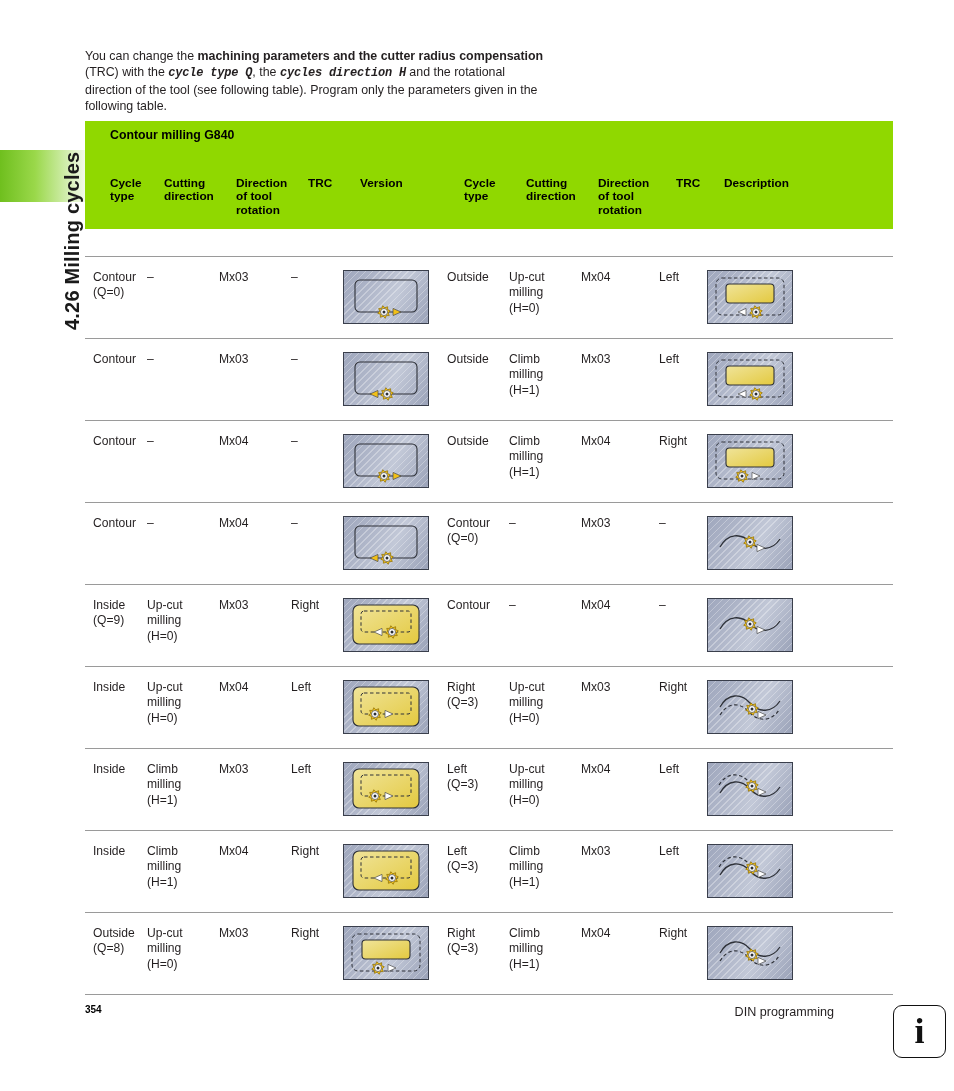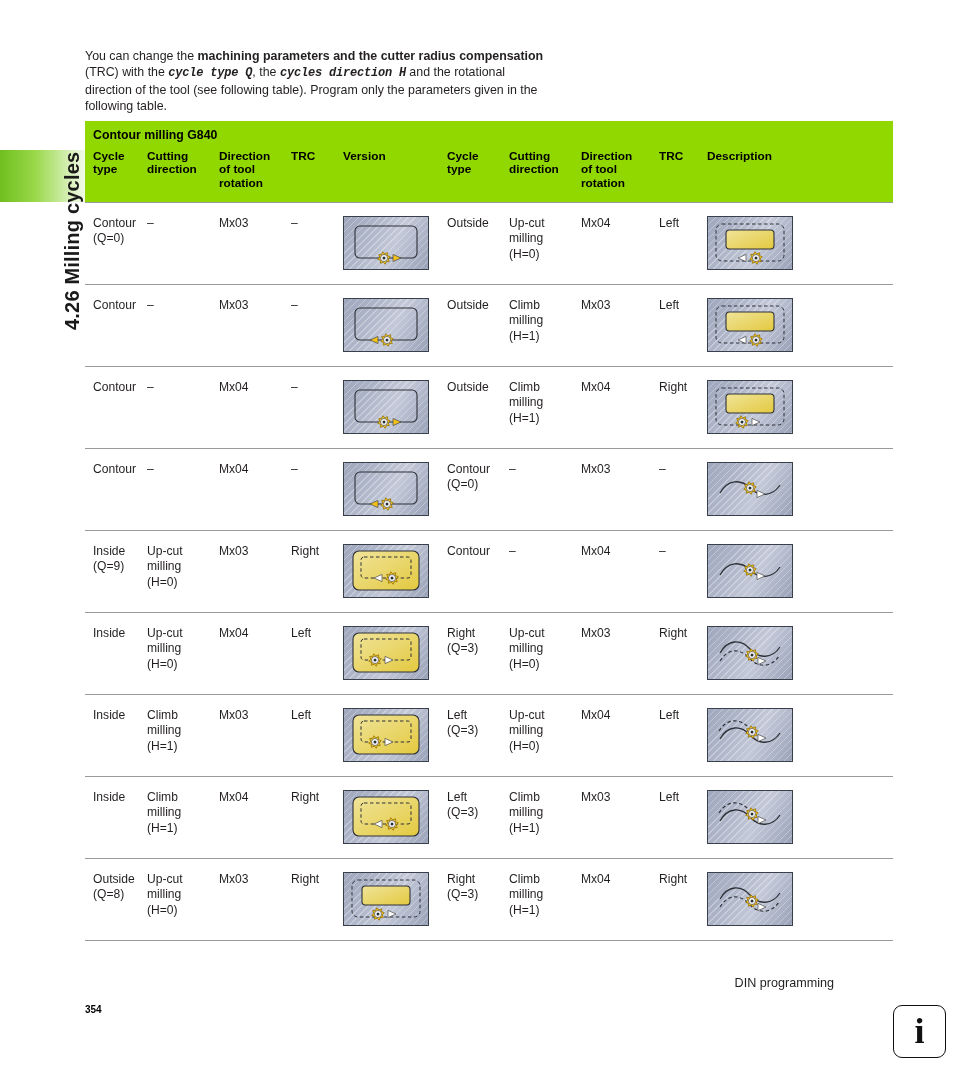--- a/index.html
+++ b/index.html
@@ -32,26 +32,26 @@
     position:absolute; left:85px; top:48px; width:470px;
     font-size:12.4px; line-height:16.4px; color:#231f20;
   }
   #intro b { font-weight:bold; }
   #intro code {
     font-family:"Liberation Mono", monospace;
     font-size:12px; font-weight:bold; letter-spacing:-0.2px;font-style:italic;
   }
   
   #tbl-wrap { position:absolute; left:85px; top:121px; width:808px; }
-  .hdr-band { background:#90d800; }
+  .hdr-band { background:#90d800;padding-left:17px; }
   .hdr-title {
     font-size:12.3px; font-weight:bold; color:#000;
     padding:7px 0 6px 8px;
   }
-  table.grid { width:100%; border-collapse:collapse; table-layout:fixed; }
+  table.grid { width:100%; border-collapse:collapse; table-layout:fixed;margin-top:27px; }
   table.grid th {
     font-size:11.8px; font-weight:bold; color:#000;
     text-align:left; vertical-align:top;
     padding:2px 5px 12px 0; line-height:13.4px;
   }
   table.grid th:first-child { padding-left:8px; }
   table.grid td {
     font-size:12.1px; color:#231f20;
     text-align:left; vertical-align:top;
     padding:13px 5px 14px 0; line-height:15.2px;
@@ -80,21 +80,21 @@
       linear-gradient(118deg,#9fa7bd 0%, #aeb5c8 30%, #c3c9d8 58%, #9aa2b8 100%);
     overflow:hidden;
   }
   .dg svg { position:absolute; left:0; top:0; }
   
   #pg-num {
     position:absolute; left:85px; top:1004px;
     font-size:10px; font-weight:bold; color:#000;
   }
   #foot-txt {
-    position:absolute; right:120px; top:976px;
+    position:absolute; right:120px; top:1005px;
     font-size:12.6px; color:#231f20;
   }
   #info-icon {
     position:absolute; left:893px; top:1005px;
     width:51px; height:51px;
     border:1.6px solid #111; border-radius:9px;
     background:#fff;
     display:flex; align-items:center; justify-content:center;
   }
   #info-icon span {

